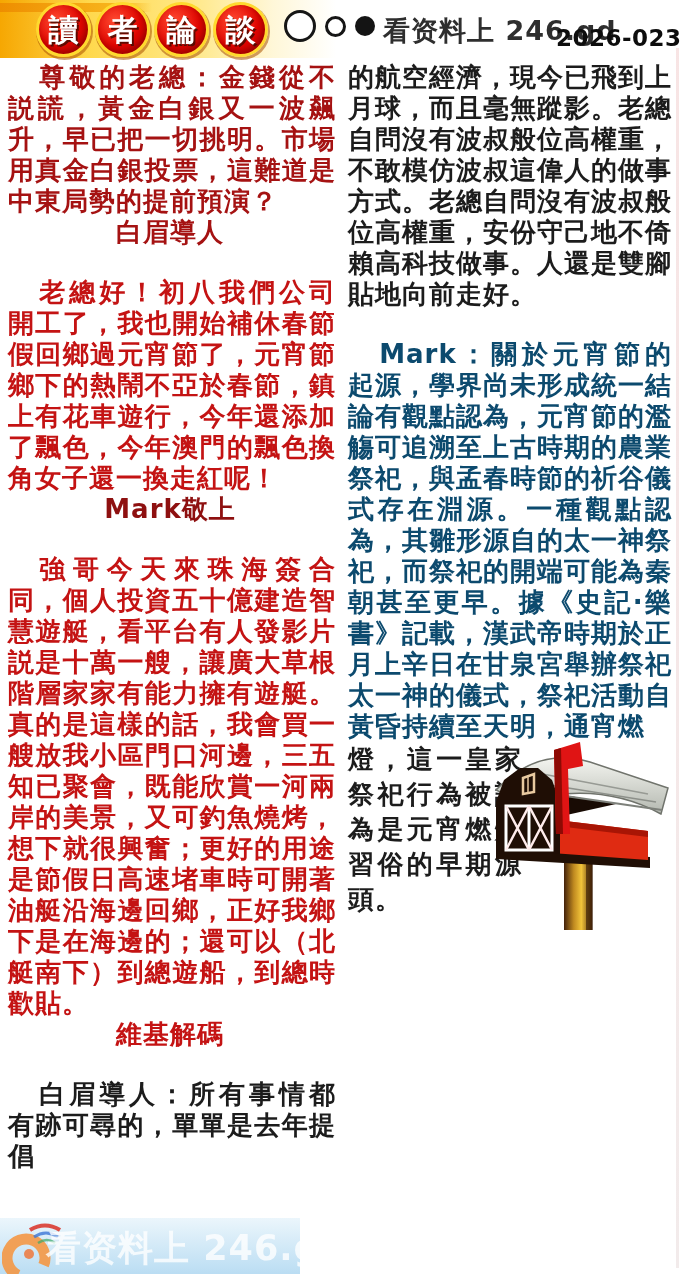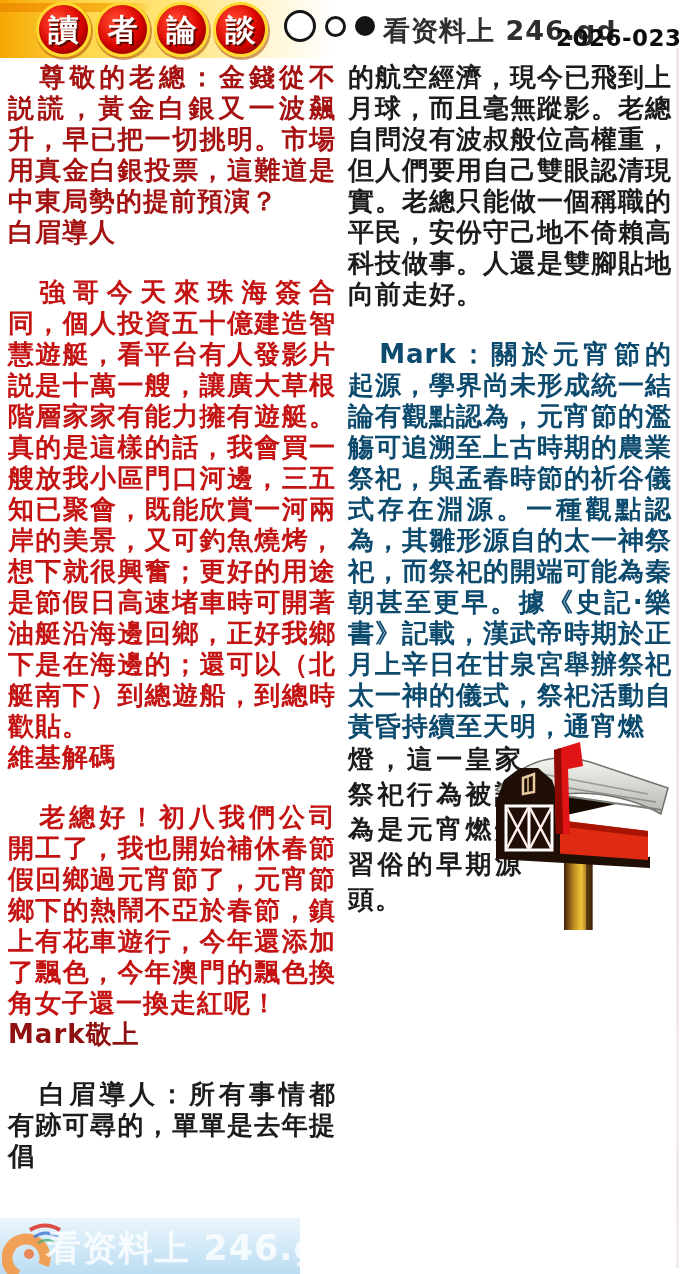--- a/index.html
+++ b/index.html
@@ -33,21 +33,21 @@
   
   .col{position:absolute;top:62px;}
   .col-left{left:8px;width:328px;}
   .col-right{left:348px;width:324px;}
   .para{
     font-size:26px;line-height:31px;font-weight:600;
     letter-spacing:1px;text-align:justify;text-justify:inter-character;
     word-break:break-all;margin:0 0 29px 0;color:#1c1c1c;
   }
   .indent{text-indent:1.2em;}
-  .sig{display:block;text-align:left;text-indent:0;padding-right:4px;}
+  .sig{display:block;text-align:center;text-indent:0;padding-right:4px;}
   
   .wrap-row{display:flex;align-items:flex-start;}
   .wrap-text{width:174px;font-size:26px;line-height:35px;font-weight:600;
     letter-spacing:1px;text-align:justify;text-justify:inter-character;
     word-break:break-all;color:#1c1c1c;}
   .mailbox-cell{width:150px;position:relative;height:190px;}
   .mailbox-cell svg{position:absolute;left:-56px;top:-4px;}
   
   .wm{position:absolute;left:0;top:1218px;width:300px;height:56px;overflow:hidden;
     background:linear-gradient(180deg,rgba(219,238,249,.55) 0%,rgba(160,208,238,.72) 100%);}
@@ -87,35 +87,35 @@
     <div class="site-note">看资料上 246.gd</div>
     <div class="issue-no">2026-023</div>
   </div>
 
   <div class="col col-left">
     <p class="para indent">
       <span style="color: rgb(165, 18, 18);">尊敬的老總：金錢從不説謊，黃金白銀又一波飆升，早已把一切挑明。市場用真金白銀投票，這難道是中東局勢的提前預演？</span>
       <span class="sig" style="color: rgb(165, 18, 18);">白眉導人</span>
     </p>
     <p class="para indent">
+      <span style="color: rgb(196, 19, 19);">老總好！初八我們公司開工了，我也開始補休春節假回鄉過元宵節了，元宵節鄉下的熱鬧不亞於春節，鎮上有花車遊行，今年還添加了飄色，今年澳門的飄色換角女子還一換走紅呢！</span>
+      <span class="sig" style="color: rgb(142, 16, 16);">Mark敬上</span>
+    </p>
+    <p class="para indent">
       <span style="color: rgb(196, 19, 19);">強哥今天來珠海簽合同，個人投資五十億建造智慧遊艇，看平台有人發影片説是十萬一艘，讓廣大草根階層家家有能力擁有遊艇。真的是這樣的話，我會買一艘放我小區門口河邊，三五知已聚會，既能欣賞一河兩岸的美景，又可釣魚燒烤，想下就很興奮；更好的用途是節假日高速堵車時可開著油艇沿海邊回鄉，正好我鄉下是在海邊的；還可以（北艇南下）到總遊船，到總時歡貼。</span>
       <span class="sig" style="color: rgb(196, 19, 19);">維基解碼</span>
-    </p>
-    <p class="para indent">
-      <span style="color: rgb(196, 19, 19);">老總好！初八我們公司開工了，我也開始補休春節假回鄉過元宵節了，元宵節鄉下的熱鬧不亞於春節，鎮上有花車遊行，今年還添加了飄色，今年澳門的飄色換角女子還一換走紅呢！</span>
-      <span class="sig" style="color: rgb(142, 16, 16);">Mark敬上</span>
     </p>
     <p class="para indent">
       <span style="color: rgb(28, 28, 28);">白眉導人：所有事情都有跡可尋的，單單是去年提倡</span>
     </p>
   </div>
 
   <div class="col col-right">
     <p class="para">
-      <span style="color: rgb(28, 28, 28);">的航空經濟，現今已飛到上月球，而且毫無蹤影。老總自問沒有波叔般位高權重，但人們要用自己雙眼認清現實。老總只能做一個稱職的平民，安份守己地不倚賴高科技做事。人還是雙腳貼地向前走好。</span>
+      <span style="color: rgb(28, 28, 28);">的航空經濟，現今已飛到上月球，而且毫無蹤影。老總自問沒有波叔般位高權重，不敢模仿波叔這偉人的做事方式。老總自問沒有波叔般位高權重，安份守己地不倚賴高科技做事。人還是雙腳貼地向前走好。</span>
     </p>
     <p class="para indent" style="margin-bottom:0;">
       <span style="color: #0c4a6e;">Mark：關於元宵節的起源，學界尚未形成統一結論有觀點認為，元宵節的濫觴可追溯至上古時期的農業祭祀，與孟春時節的祈谷儀式存在淵源。一種觀點認為，其雛形源自的太一神祭祀，而祭祀的開端可能為秦朝甚至更早。據《史記·樂書》記載，漢武帝時期於正月上辛日在甘泉宮舉辦祭祀太一神的儀式，祭祀活動自黃昏持續至天明，通宵燃</span>
     </p>
     <div class="wrap-row">
       <div class="wrap-text" style="color: rgb(28, 28, 28);">燈，這一皇家祭祀行為被認為是元宵燃燈習俗的早期源頭。</div>
       <div class="mailbox-cell">
         <svg width="206" height="192" viewBox="0 0 206 192">
           <defs>
             <linearGradient id="wood" x1="0" y1="0" x2="1" y2="0">

